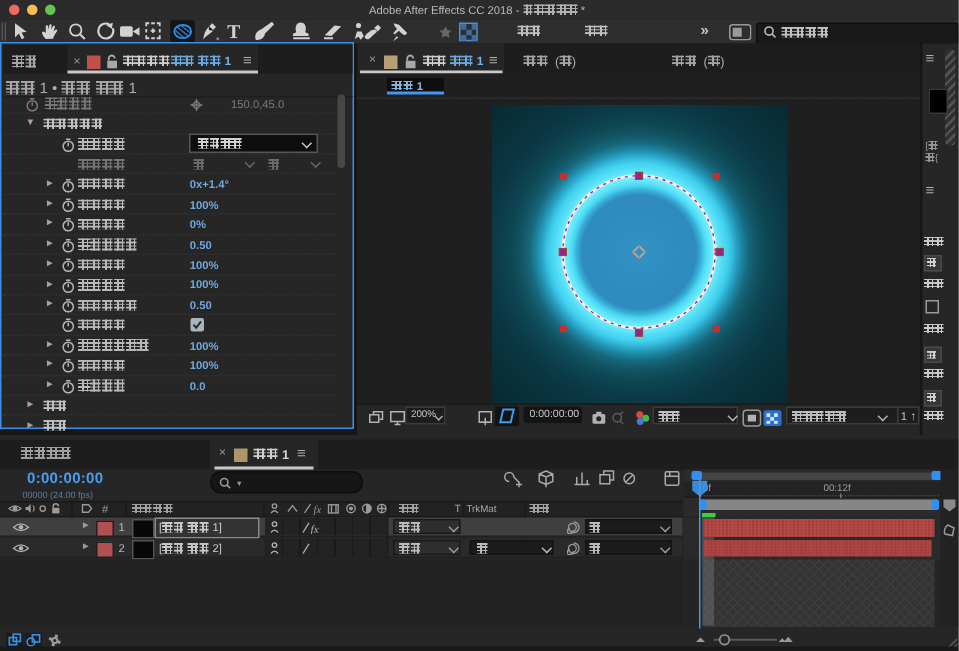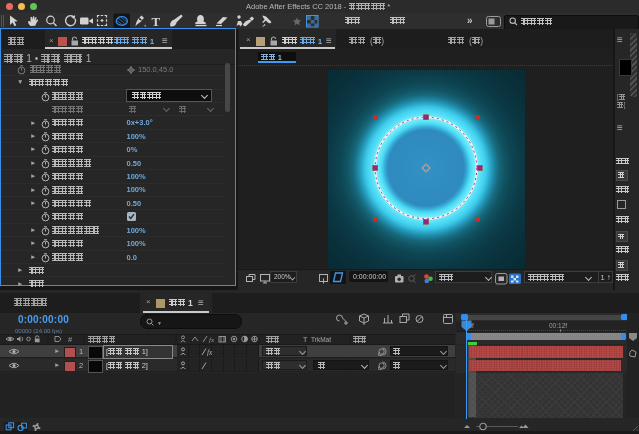--- a/index.html
+++ b/index.html
@@ -103,21 +103,21 @@
       <div class="a" style="left:2px;top:75.1px;width:222px;height:0;border-top:1px dotted #323232"></div>
       <svg class="a" style="left:17px;top:64.8px" width="9" height="10" viewBox="0 0 9 10">
         <circle cx="4.5" cy="5.5" r="3.4" fill="none" stroke="#7b7b7b" stroke-width="1"></circle>
         <path d="M4.5 5.5V3.2M3 .8h3" stroke="#7b7b7b" stroke-width="1"></path>
       </svg>
       <div class="t" style="left:30px;top:65.4px;font-size:8px;color:#7b7b7b"><i class="g"></i><i class="g"></i><i class="g"></i><i class="g"></i></div>
       <svg class="a" style="left:126px;top:64.6px" width="10" height="10" viewBox="0 0 10 10">
         <path d="M5 1v8M1 5h8" stroke="#777" stroke-width="1"></path>
         <rect x="3" y="3" width="4" height="4" fill="none" stroke="#777" stroke-width="1" transform="rotate(45 5 5)"></rect>
       </svg>
-      <div class="t" style="left:138px;top:65.6px;font-size:7.5px;color:#7b7b7b">150.0,45.0</div>
+      <div class="t" style="left:154px;top:65.6px;font-size:7.5px;color:#7b7b7b">150.0,45.0</div>
       <div class="a" style="left:2px;top:88.5px;width:222px;height:0;border-top:1px dotted #323232"></div>
       <div class="t" style="left:17px;top:79.2px;font-size:6.5px;color:#a2a2a2">▼</div>
       <div class="t" style="left:29px;top:78.8px;font-size:8px;color:#c8c8c8"><i class="g"></i><i class="g"></i><i class="g"></i><i class="g"></i><i class="g"></i></div>
       <div class="a" style="left:2px;top:102.0px;width:222px;height:0;border-top:1px dotted #323232"></div>
       <svg class="a" style="left:41px;top:91.6px" width="9" height="10" viewBox="0 0 9 10">
         <circle cx="4.5" cy="5.5" r="3.4" fill="none" stroke="#b5b5b5" stroke-width="1"></circle>
         <path d="M4.5 5.5V3.2M3 .8h3" stroke="#b5b5b5" stroke-width="1"></path>
       </svg>
       <div class="t" style="left:52px;top:92.2px;font-size:8px;color:#c0c0c0"><i class="g"></i><i class="g"></i><i class="g"></i><i class="g"></i></div>
       <div class="a" style="left:126px;top:88.8px;width:85.5px;height:13.5px;background:#0e0e0e;border:1px solid #565656;box-sizing:border-box"></div>
@@ -129,21 +129,21 @@
       <b class="cv" style="left:163px;top:106.3px;color:#6a6a6a"></b>
       <div class="t" style="left:179px;top:105.9px;font-size:7.5px;color:#6e6e6e"><i class="g"></i></div>
       <b class="cv" style="left:207px;top:106.3px;color:#6a6a6a"></b>
       <div class="a" style="left:2px;top:128.8px;width:222px;height:0;border-top:1px dotted #323232"></div>
       <div class="t" style="left:30px;top:119.5px;font-size:6.5px;color:#a2a2a2">►</div>
       <svg class="a" style="left:41px;top:118.5px" width="9" height="10" viewBox="0 0 9 10">
         <circle cx="4.5" cy="5.5" r="3.4" fill="none" stroke="#b5b5b5" stroke-width="1"></circle>
         <path d="M4.5 5.5V3.2M3 .8h3" stroke="#b5b5b5" stroke-width="1"></path>
       </svg>
       <div class="t" style="left:52px;top:119.1px;font-size:8px;color:#c0c0c0"><i class="g"></i><i class="g"></i><i class="g"></i><i class="g"></i></div>
-      <div class="t bd" style="left:126.5px;top:119.3px;font-size:7.5px;color:#6fa8dc">0x+3.0°</div>
+      <div class="t bd" style="left:126.5px;top:119.3px;font-size:7.5px;color:#6fa8dc">0x+1.4°</div>
       <div class="a" style="left:2px;top:142.2px;width:222px;height:0;border-top:1px dotted #323232"></div>
       <div class="t" style="left:30px;top:132.9px;font-size:6.5px;color:#a2a2a2">►</div>
       <svg class="a" style="left:41px;top:131.9px" width="9" height="10" viewBox="0 0 9 10">
         <circle cx="4.5" cy="5.5" r="3.4" fill="none" stroke="#b5b5b5" stroke-width="1"></circle>
         <path d="M4.5 5.5V3.2M3 .8h3" stroke="#b5b5b5" stroke-width="1"></path>
       </svg>
       <div class="t" style="left:52px;top:132.5px;font-size:8px;color:#c0c0c0"><i class="g"></i><i class="g"></i><i class="g"></i><i class="g"></i></div>
       <div class="t bd" style="left:126.5px;top:132.7px;font-size:7.5px;color:#6fa8dc">100%</div>
       <div class="a" style="left:2px;top:155.6px;width:222px;height:0;border-top:1px dotted #323232"></div>
       <div class="t" style="left:30px;top:146.3px;font-size:6.5px;color:#a2a2a2">►</div>

